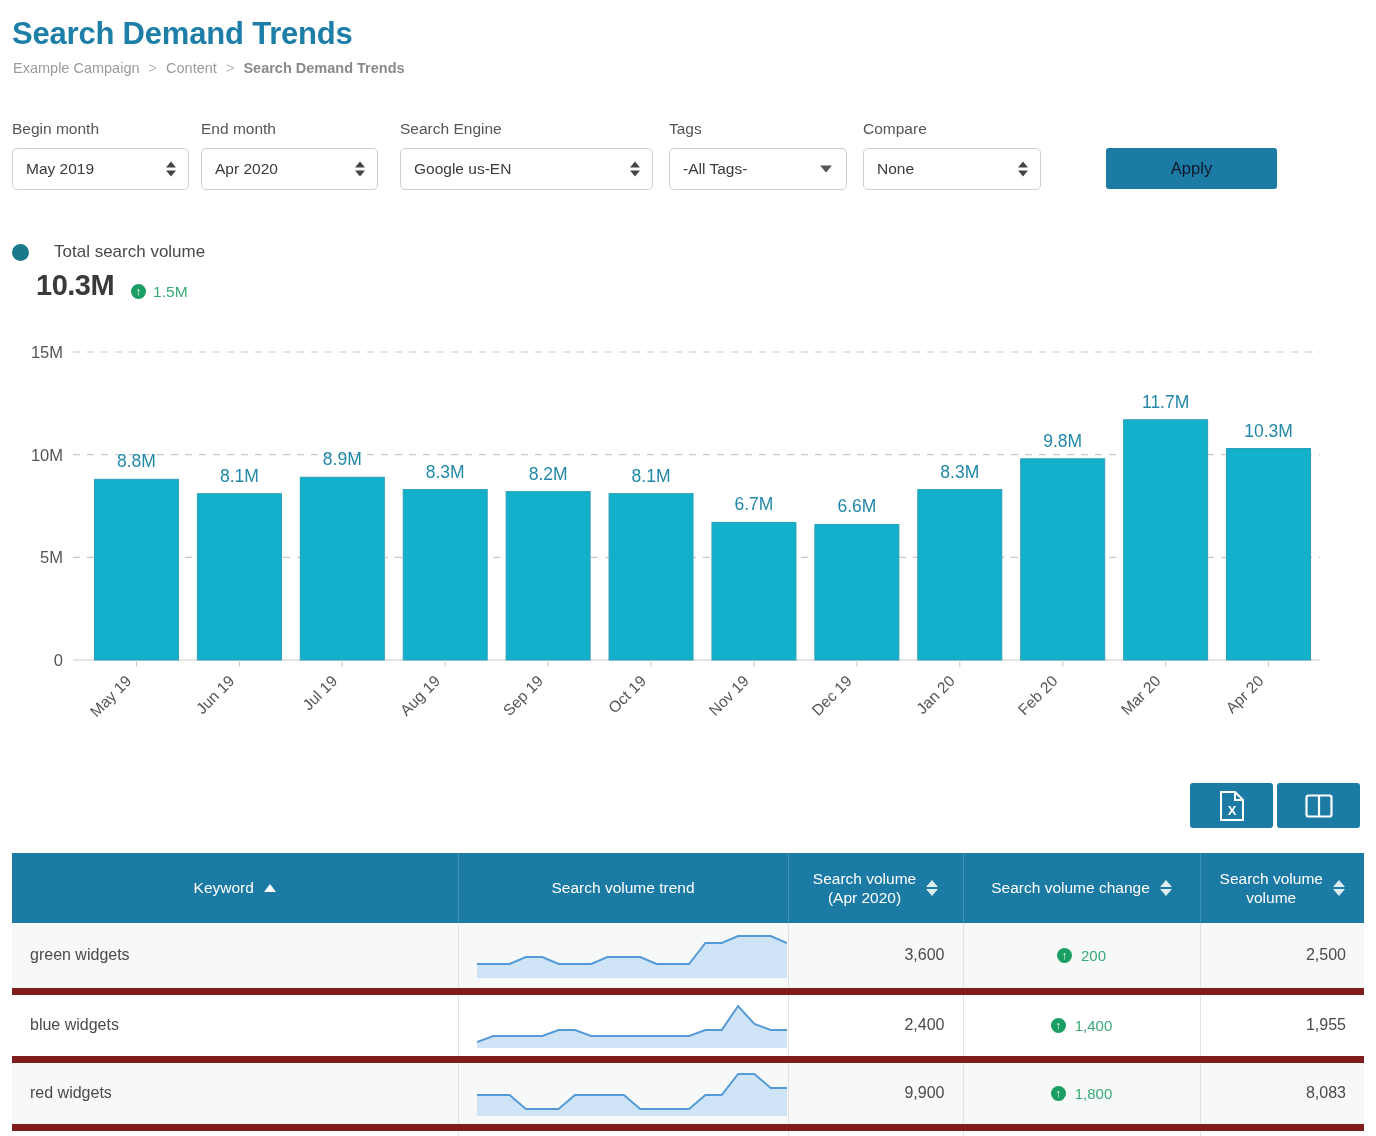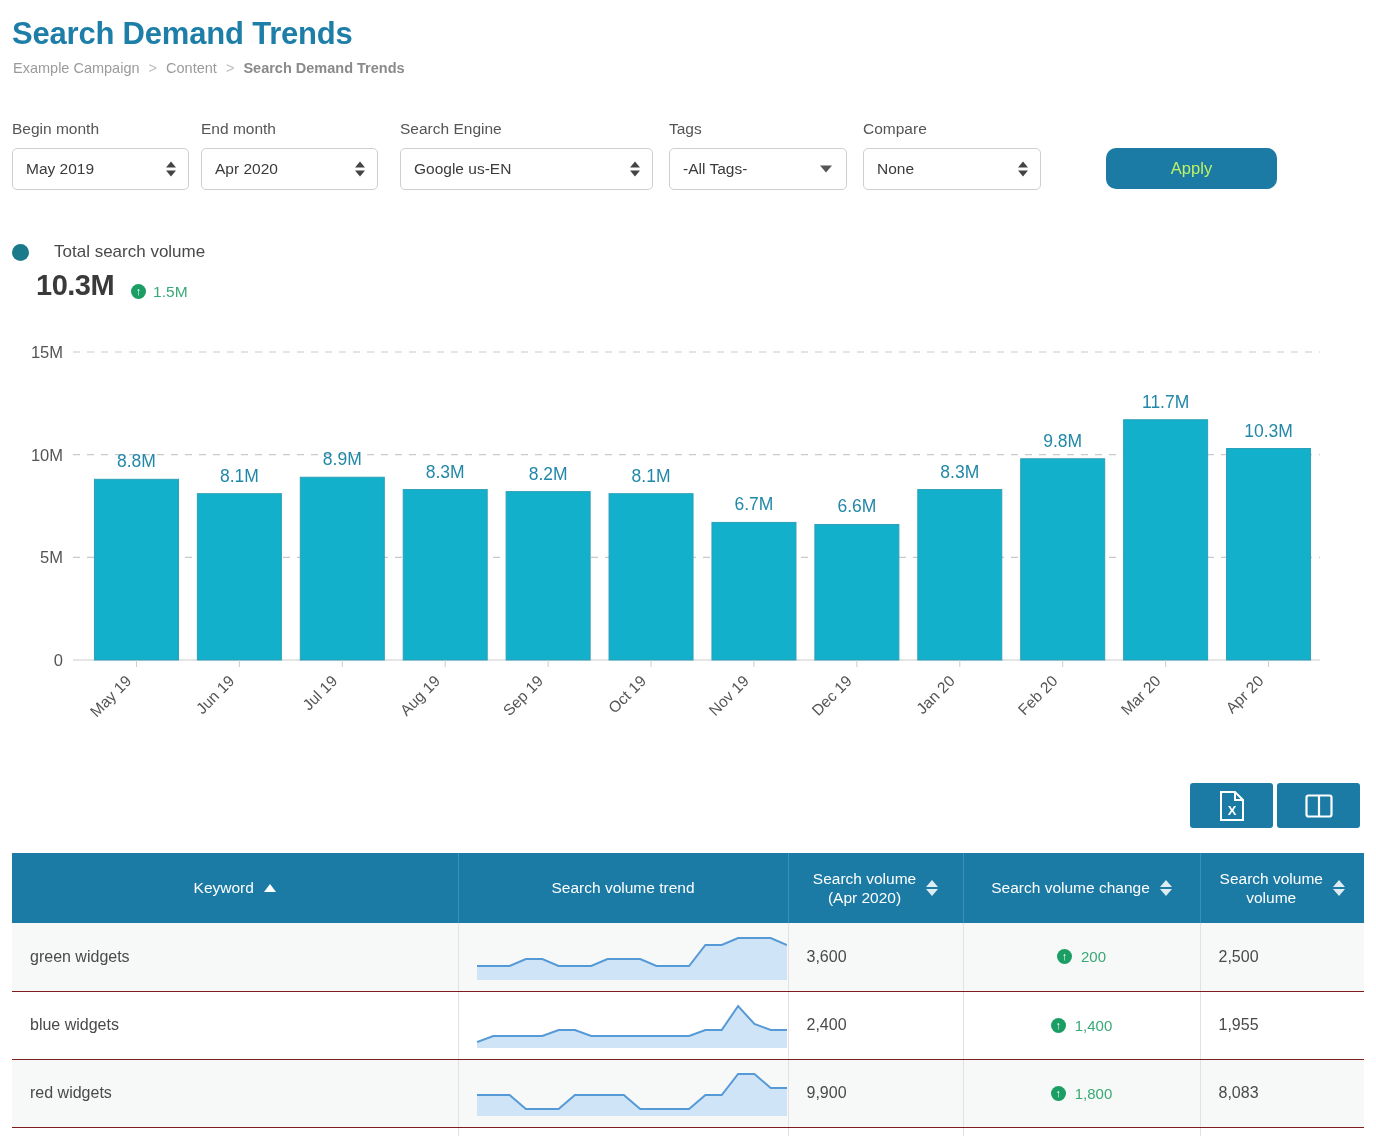--- a/index.html
+++ b/index.html
@@ -52,21 +52,21 @@
   .spinner i.up { border-bottom: 6px solid #444; }
   .spinner i.down { border-top: 6px solid #444; }
   .caret-down {
     position: absolute; right: 14px; top: 50%; transform: translateY(-50%);
     width: 0; height: 0; border-left: 6px solid transparent;
     border-right: 6px solid transparent; border-top: 7px solid #555;
   }
   .apply-btn {
     position: absolute; left: 1094px; top: 28px;
     width: 171px; height: 41px; background: #1b7ba5;
-    color: #bef264; font-size: 16.5px; border: none; border-radius: 10px;
+    color: #0f172a; font-size: 16.5px; border: none; border-radius: 3px;
     cursor: pointer; display: flex; align-items: center; justify-content: center;
   }
 
   
   .kpi { position: absolute; left: 12px; top: 242px; }
   .kpi-legend { display: flex; align-items: center; gap: 25px; }
   .kpi-dot { width: 17px; height: 17px; border-radius: 50%; background: #1a7a8c; display: block; }
   .kpi-legend-label { font-size: 17px; color: #4a4a4a; }
   .kpi-row { display: flex; align-items: baseline; gap: 17px; margin-top: 7px; margin-left: 24px; }
   .kpi-value { font-size: 29px; font-weight: bold; color: #3a3a3a; letter-spacing: -0.5px; }
@@ -109,27 +109,27 @@
   .th-text { line-height: 1.25; text-align: center; }
   .sort-asc { width: 0; height: 0; border-left: 6px solid transparent;
               border-right: 6px solid transparent; border-bottom: 8px solid #ffffff; }
   .sort-both { display: flex; flex-direction: column; gap: 2px; }
   .sort-both i { display: block; width: 0; height: 0;
                  border-left: 6px solid transparent; border-right: 6px solid transparent; }
   .sort-both i.up { border-bottom: 7px solid rgba(255,255,255,0.85); }
   .sort-both i.down { border-top: 7px solid rgba(255,255,255,0.85); }
 
   table.data tbody td {
-    height: 68px; border-bottom: 1px solid #7f1d1d; border-right: 1px solid #e2e2e2;
+    height: 68px; border-bottom: 7px solid #7f1d1d; border-right: 1px solid #e2e2e2;
     font-size: 16px; color: #4a4a4a; padding: 0 18px; vertical-align: middle;
   }
   table.data tbody td:last-child { border-right: none; }
   table.data tbody tr.odd td { background: #f7f8f8; }
   table.data tbody tr.even td { background: #ffffff; }
-  td.num { text-align: left; }
+  td.num { text-align: right; }
   td.trend { padding: 0 16px; }
   .change-cell { display: flex; align-items: center; justify-content: center; gap: 9px; }
   .change-text { color: #3aa876; font-size: 15px; }
   .spark { display: block; }
   .col-keyword { width: 446px; }
   .col-trend { width: 330px; }
   .col-vol { width: 175px; }
   .col-change { width: 237px; }
   .col-avg { width: 164px; }
 </style>

